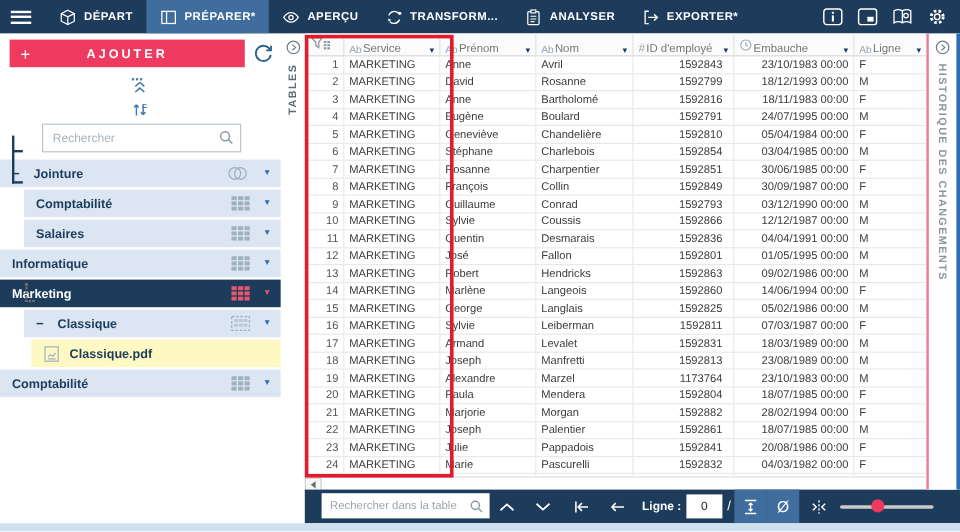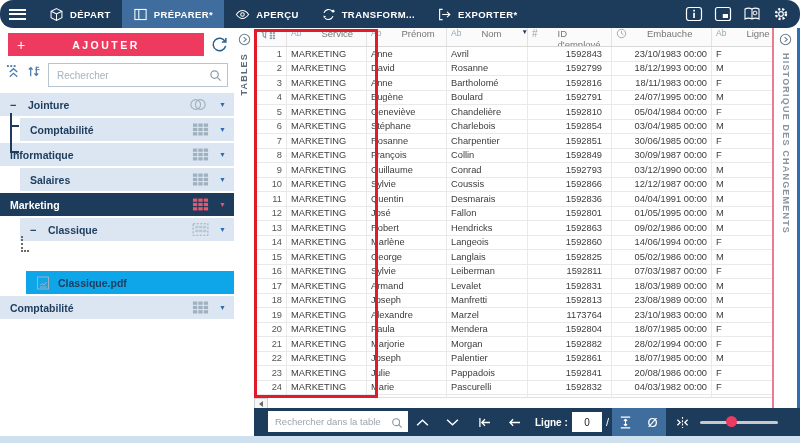--- a/index.html
+++ b/index.html
@@ -1,51 +1,51 @@
 <!DOCTYPE html>
 <html><head>
 <meta charset="utf-8">
 <style>
   html,body{margin:0;padding:0;background:#fff;}
   .page{position:relative;width:800px;height:443px;overflow:hidden;background:#fff;
         font-family:"Liberation Sans","DejaVu Sans",sans-serif;-webkit-font-smoothing:antialiased;}
   
-  .topbar{position:absolute;left:0;top:0;width:800px;height:28px;background:#1d3c5c;display:flex;align-items:center;color:#fff;border-radius:13px;}
+  .topbar{position:absolute;left:0;top:0;width:800px;height:28px;background:#1d3c5c;display:flex;align-items:center;color:#fff;}
   .burger{width:17px;height:11px;margin:0 12px 0 9px;display:flex;flex-direction:column;justify-content:space-between;cursor:pointer;}
   .burger i{display:block;height:2px;background:#fff;}
   .menu{display:flex;height:100%;align-items:stretch;}
   .menu-item{display:flex;align-items:center;gap:6px;padding:0 11px;font-size:9.5px;font-weight:bold;letter-spacing:.4px;cursor:pointer;white-space:nowrap;}
   .menu-item.active{background:#3f6e9e;}
   .menu-item svg{width:15px;height:15px;display:block;}
   .topbar-right{margin-left:auto;display:flex;align-items:center;gap:11px;padding-right:10px;}
   .tb-icon{display:flex;align-items:center;cursor:pointer;}
   .tb-icon svg{width:18px;height:16px;display:block;}
   
   .sidebar{position:absolute;left:0;top:28px;width:234px;height:408px;background:#fff;}
   .add-row{display:flex;align-items:center;padding:5px 4px 0 8px;}
   .btn-add{flex:1;height:23px;background:#ee3a5f;color:#fff;display:flex;align-items:center;justify-content:center;
            font-size:10.5px;font-weight:bold;letter-spacing:2.5px;position:relative;cursor:pointer;}
   .btn-add .plus{position:absolute;left:9px;font-size:14px;font-weight:normal;letter-spacing:0;}
   .refresh{width:22px;height:22px;margin-left:4px;color:#2a628f;display:flex;align-items:center;justify-content:center;cursor:pointer;}
   .refresh svg{width:18px;height:18px;}
-  .search-row{display:flex;align-items:flex-start;padding:7px 6px 0 5px;gap:3px;}
+  .search-row{display:flex;align-items:center;padding:7px 6px 0 5px;gap:3px;flex-direction:column;}
   .s-ico{width:17px;height:17px;color:#4a7aa8;display:flex;align-items:center;justify-content:center;cursor:pointer;}
   .s-ico svg{width:15px;height:15px;}
   .search-wrap{flex:1;position:relative;margin-left:3px;}
   .search-wrap input{width:100%;box-sizing:border-box;height:24px;border:1px solid #b9c6d2;font-size:10px;padding:0 24px 0 8px;color:#333;outline:none;
                      font-family:"Liberation Sans","DejaVu Sans",sans-serif;}
   .search-wrap input::placeholder{color:#a6b2bd;}
   .search-wrap .mag{position:absolute;right:6px;top:5px;color:#8a98a6;}
   .search-wrap .mag svg{width:13px;height:13px;}
   .tree{margin-top:6px;display:flex;flex-direction:column;gap:2px;font-size:10.5px;color:#1d3c5c;font-weight:bold;position:relative;}
   .trow{height:23px;display:flex;align-items:center;background:#dbe6f2;padding:0 8px 0 10px;cursor:pointer;position:relative;}
   .trow.lvl1{margin-left:20px;}
   .trow.lvl2{margin-left:26px;background:#fff;}
   .trow.dark{background:#1d3c5c;color:#fff;}
-  .trow.white{background:#0ea5e9;margin-top:28px;}
+  .trow.white{background:#fef9c3;}
   .trow .minus{width:18px;font-size:11px;font-weight:bold;}
   .trow .ticon{margin-left:auto;color:#9fb0bf;display:flex;align-items:center;}
   .trow .ticon svg{width:17px;height:13px;}
   .trow .vicon svg{width:22px;height:13px;}
   .trow.dark .ticon{color:#e8556d;}
   .trow .arr{margin-left:10px;font-size:7px;color:#2f6db3;}
   .trow.dark .arr{color:#e8556d;}
   .trow .dicon{margin-right:8px;color:#9fb0bf;display:flex;}
   .trow .dicon svg{width:14px;height:14px;}
   .conn{position:absolute;pointer-events:none;}
@@ -54,21 +54,21 @@
   .strip .pico{color:#6c7f90;margin-bottom:7px;cursor:pointer;}
   .strip .pico svg{width:13px;height:13px;display:block;}
   .vtext-up{writing-mode:vertical-rl;transform:rotate(180deg);font-size:9px;font-weight:bold;color:#5d6b77;letter-spacing:1.2px;}
   .vtext-down{writing-mode:vertical-rl;font-size:9px;font-weight:bold;color:#8a95a0;letter-spacing:1.2px;}
   .tables-strip{left:234px;top:28px;width:20px;height:380px;}
   .hist-strip{left:772px;top:28px;width:28px;height:380px;border-left:2px solid #e87c90;border-right:3px solid #2f6db3;}
   
   .tablewrap{position:absolute;left:254px;top:28px;width:518px;background:#fff;}
   .thead,.tr{display:grid;grid-template-columns:33px 80px 80px 81px 84px 100px 60px;}
   .thead{height:18px;background:#fbfbfb;border-bottom:1px solid #d9d9d9;}
-  .th{display:flex;align-items:flex-start;gap:20px;font-size:9.5px;color:#767676;border-right:1px solid #e2e2e2;padding:0 3px 0 4px;overflow:hidden;cursor:pointer;}
+  .th{display:flex;align-items:flex-end;gap:1px;font-size:9.5px;color:#767676;border-right:1px solid #e2e2e2;padding:0 3px 0 4px;overflow:hidden;cursor:pointer;}
   .th:last-child{border-right:none;}
   .th .ab{color:#98a6b2;font-size:8.5px;}
   .th .hash{color:#98a6b2;font-size:10px;}
   .th .arr{margin-left:auto;color:#1d3c5c;font-size:6.5px;}
   .th svg{flex:none;}
   .tbody{}
   .tr{height:13.5px;border-bottom:1px solid #e9e9e9;}
   .td{display:flex;align-items:center;font-size:9.3px;color:#3c3c3c;border-right:1px solid #e9e9e9;padding:0 4px;overflow:hidden;white-space:nowrap;cursor:default;}
   .td:last-child{border-right:none;}
   .td.num{justify-content:flex-end;color:#555;}
@@ -144,20 +144,30 @@
               <path d="M12.8 9.8a5.2 5.2 0 0 1-8.6 2" stroke="currentColor" fill="none" stroke-width="1.2"></path>
               <circle cx="12.9" cy="4.4" r="1.5" fill="currentColor"></circle>
               <path d="M3.1 11.9 2.6 9l2.8 1z" fill="currentColor"></path>
             </svg>
           </span>
           <span>TRANSFORM...</span>
         </div>
         <div class="menu-item">
           <span class="mi-icon">
             <svg viewBox="0 0 16 16">
+              <rect x="3" y="2.8" width="10" height="11.6" rx="1" stroke="currentColor" fill="none" stroke-width="1.1"></rect>
+              <rect x="5.8" y="1.4" width="4.4" height="2.6" fill="#1d3c5c" stroke="currentColor" stroke-width="1"></rect>
+              <path d="M5.4 7h5.2M5.4 9.4h5.2M5.4 11.8h3.6" stroke="currentColor" stroke-width="1"></path>
+            </svg>
+          </span>
+          <span>ANALYSER</span>
+        </div>
+        <div class="menu-item">
+          <span class="mi-icon">
+            <svg viewBox="0 0 16 16">
               <path d="M6 2.5H2.8v11H6" stroke="currentColor" fill="none" stroke-width="1.2"></path>
               <path d="M5.5 8h8M10.7 5.2 13.7 8l-3 2.8" stroke="currentColor" fill="none" stroke-width="1.2"></path>
             </svg>
           </span>
           <span>EXPORTER*</span>
         </div>
       </div>
     <div class="topbar-right">
         <span class="tb-icon">
           <svg viewBox="0 0 18 16">
@@ -256,58 +266,58 @@
                 <rect x="5.5" y="4.5" width="4" height="3"></rect>
                 <rect x="10.5" y="4.5" width="4" height="3"></rect>
                 <rect x="0.5" y="8.5" width="4" height="3"></rect>
                 <rect x="5.5" y="8.5" width="4" height="3"></rect>
                 <rect x="10.5" y="8.5" width="4" height="3"></rect>
               </g>
             </svg>
           </span>
           <span class="arr">▼</span>
         </div>
+        <div class="trow lvl1">
+          <span class="lbl">Salaires</span>
+          <span class="ticon">
+            <svg viewBox="0 0 15 12">
+              <g fill="currentColor">
+                <rect x="0.5" y="0.5" width="4" height="3"></rect>
+                <rect x="5.5" y="0.5" width="4" height="3"></rect>
+                <rect x="10.5" y="0.5" width="4" height="3"></rect>
+                <rect x="0.5" y="4.5" width="4" height="3"></rect>
+                <rect x="5.5" y="4.5" width="4" height="3"></rect>
+                <rect x="10.5" y="4.5" width="4" height="3"></rect>
+                <rect x="0.5" y="8.5" width="4" height="3"></rect>
+                <rect x="5.5" y="8.5" width="4" height="3"></rect>
+                <rect x="10.5" y="8.5" width="4" height="3"></rect>
+              </g>
+            </svg>
+          </span>
+          <span class="arr">▼</span>
+        </div>
         <div class="trow lvl0">
           <span class="lbl">Informatique</span>
           <span class="ticon">
             <svg viewBox="0 0 15 12">
               <g fill="currentColor">
                 <rect x="0.5" y="0.5" width="4" height="3"></rect>
                 <rect x="5.5" y="0.5" width="4" height="3"></rect>
                 <rect x="10.5" y="0.5" width="4" height="3"></rect>
                 <rect x="0.5" y="4.5" width="4" height="3"></rect>
                 <rect x="5.5" y="4.5" width="4" height="3"></rect>
                 <rect x="10.5" y="4.5" width="4" height="3"></rect>
                 <rect x="0.5" y="8.5" width="4" height="3"></rect>
                 <rect x="5.5" y="8.5" width="4" height="3"></rect>
                 <rect x="10.5" y="8.5" width="4" height="3"></rect>
               </g>
             </svg>
           </span>
           <span class="arr">▼</span>
         </div>
-        <div class="trow lvl1">
-          <span class="lbl">Salaires</span>
-          <span class="ticon">
-            <svg viewBox="0 0 15 12">
-              <g fill="currentColor">
-                <rect x="0.5" y="0.5" width="4" height="3"></rect>
-                <rect x="5.5" y="0.5" width="4" height="3"></rect>
-                <rect x="10.5" y="0.5" width="4" height="3"></rect>
-                <rect x="0.5" y="4.5" width="4" height="3"></rect>
-                <rect x="5.5" y="4.5" width="4" height="3"></rect>
-                <rect x="10.5" y="4.5" width="4" height="3"></rect>
-                <rect x="0.5" y="8.5" width="4" height="3"></rect>
-                <rect x="5.5" y="8.5" width="4" height="3"></rect>
-                <rect x="10.5" y="8.5" width="4" height="3"></rect>
-              </g>
-            </svg>
-          </span>
-          <span class="arr">▼</span>
-        </div>
         <div class="trow lvl0 dark">
           <span class="lbl">Marketing</span>
           <span class="ticon">
             <svg viewBox="0 0 15 12">
               <g fill="currentColor">
                 <rect x="0.5" y="0.5" width="4" height="3"></rect>
                 <rect x="5.5" y="0.5" width="4" height="3"></rect>
                 <rect x="10.5" y="0.5" width="4" height="3"></rect>
                 <rect x="0.5" y="4.5" width="4" height="3"></rect>
                 <rect x="5.5" y="4.5" width="4" height="3"></rect>

